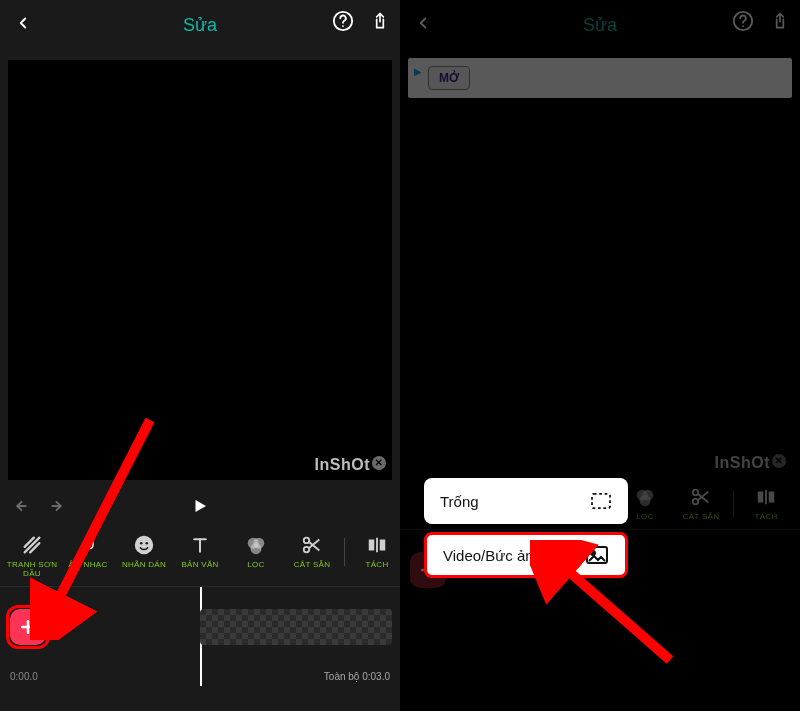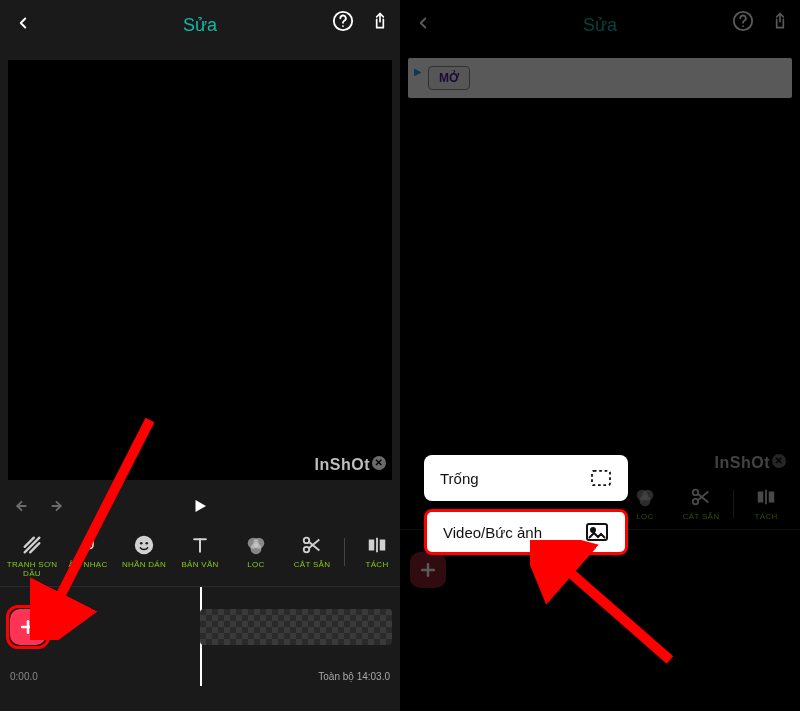--- a/index.html
+++ b/index.html
@@ -221,21 +221,21 @@
     font-size: 10px;
     color: #8a8a8a;
     padding: 0 10px;
   }
   .timeline .times .ttotal { color: #a8a8a8; }
 
   
   .popup {
     position: absolute;
     left: 24px;
-    top: 455px;
+    top: 478px;
     width: 204px;
     z-index: 5;
     display: flex;
     flex-direction: column;
     gap: 8px;
   }
   .popup .option {
     background: #fff;
     border-radius: 8px;
     height: 46px;
@@ -410,21 +410,21 @@
       <div class="clip"></div>
       <div class="addbtn">
         <svg width="20" height="20" viewBox="0 0 24 24" fill="none" stroke="#fff" stroke-width="3" stroke-linecap="round">
             <line x1="12" y1="5" x2="12" y2="19"></line>
             <line x1="5" y1="12" x2="19" y2="12"></line>
           </svg>
       </div>
       <div class="addhl"></div>
       <div class="times">
         <span>0:00.0</span>
-        <span class="ttotal">Toàn bộ 14:03.0</span>
+        <span class="ttotal">Toàn bộ 0:03.0</span>
       </div>
     </div>
 
     <svg class="arrow" style="left:30px; top:410px; width:140px; height:230px;" viewBox="0 0 140 230">
       <defs>
           <marker id="ah1" markerWidth="8" markerHeight="8" refX="3" refY="4" orient="auto">
             <polygon points="0,0 8,4 0,8" fill="#ff0000"></polygon>
           </marker>
         </defs>
       <line x1="120" y1="10" x2="18" y2="210" stroke="#ff0000" stroke-width="10" marker-end="url(#ah1)"></line>

